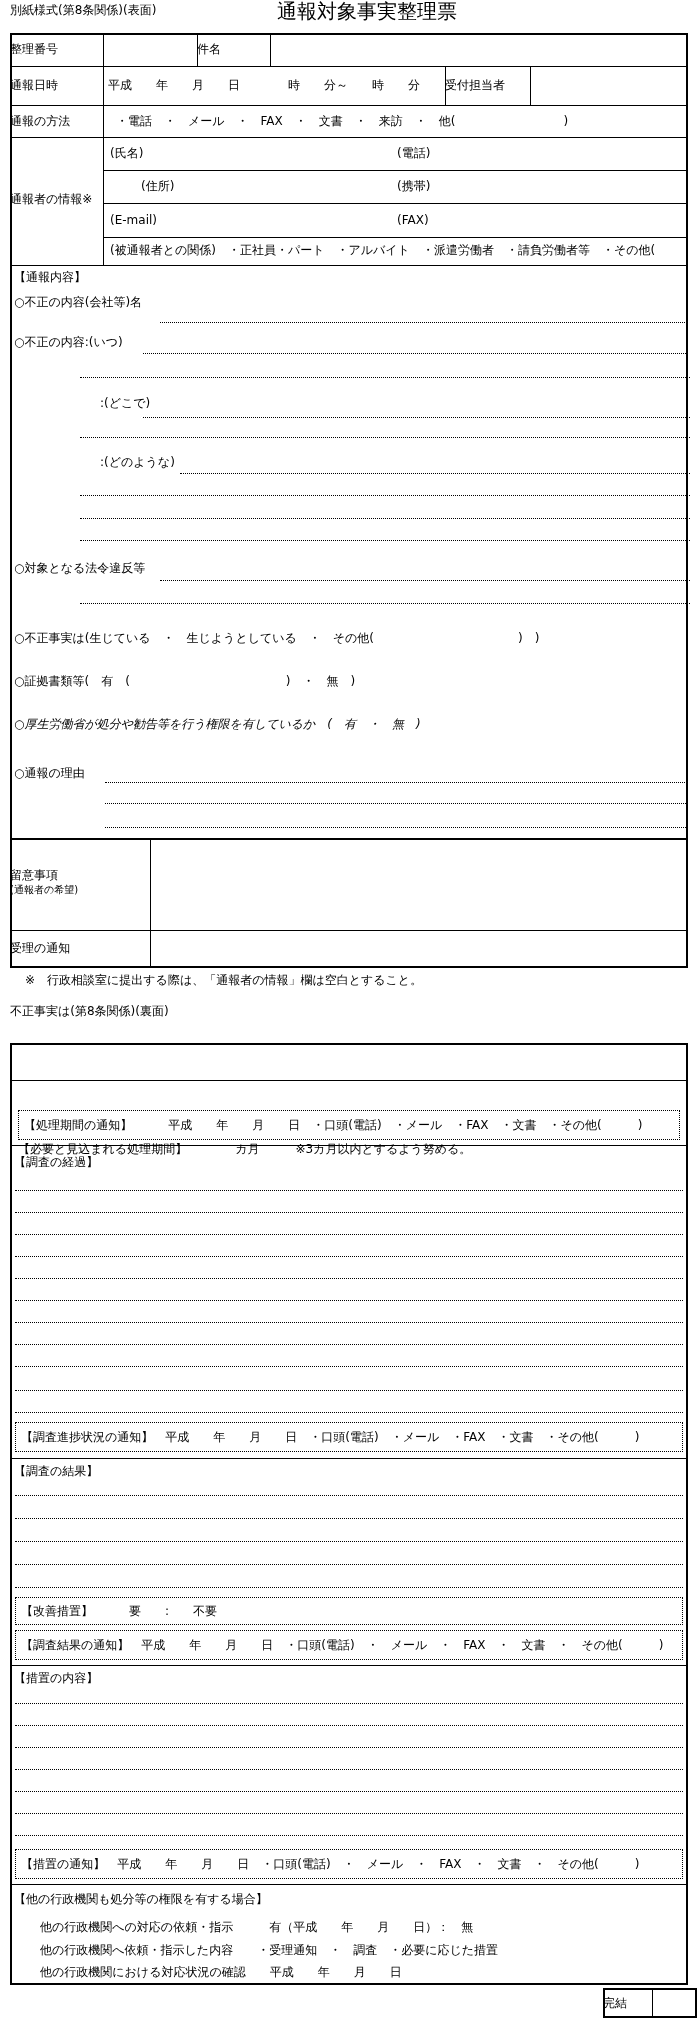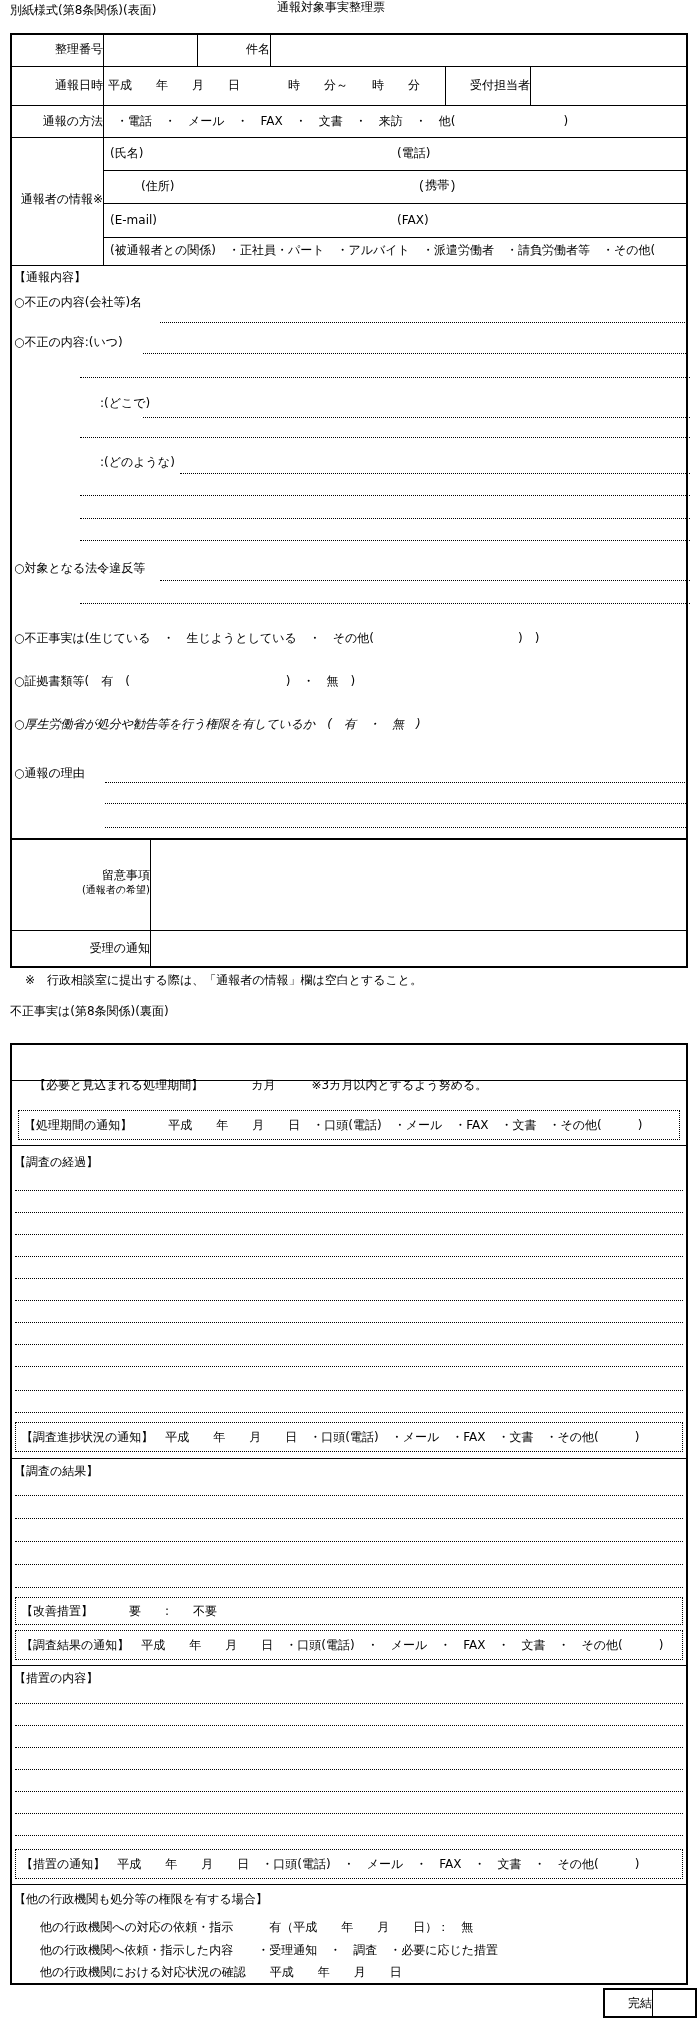--- a/index.html
+++ b/index.html
@@ -5,28 +5,28 @@
   html,body{margin:0;padding:0;background:#fff;}
   #page{
     position:relative;
     width:698px;height:2019px;
     background:#fff;color:#000;
     font-family:"DejaVu Sans","Liberation Sans",sans-serif;
     font-size:12px;line-height:1;
     overflow:hidden;
   }
   .t{position:absolute;white-space:pre;}
-  .ctr{text-align:right;}
+  .ctr{text-align:left;}
   .frame{position:absolute;border:2px solid #000;box-sizing:border-box;}
   .hs{position:absolute;height:1px;background:#000;}
   .hs2{position:absolute;height:2px;background:#000;}
   .vs{position:absolute;width:1px;background:#000;}
   .dl{position:absolute;border-top:1px dotted #000;height:0;}
   .dbox{position:absolute;border:1px dotted #000;box-sizing:border-box;display:flex;align-items:center;padding-left:5px;white-space:pre;}
-  .title{font-size:12px;}
+  .title{font-size:20px;}
   .small{font-size:10px;}
 </style>
 </head>
 <body>
 
 <div id="page">
 
   <div class="t" style="left:10px;top:4px;">別紙様式(第8条関係)(表面)</div>
   <div class="t title" style="left:277px;top:1px;">通報対象事実整理票</div>
 
@@ -56,21 +56,21 @@
   <div class="t" style="left:108px;top:79px;">平成　　年　　月　　日　　　　時　　分～　　時　　分</div>
   <div class="t ctr" style="left:445px;top:79px;width:85px;">受付担当者</div>
 
   <div class="t ctr" style="left:10px;top:115px;width:93px;">通報の方法</div>
   <div class="t" style="left:116px;top:115px;">・電話　・　メール　・　FAX　・　文書　・　来訪　・　他(　　　　　　　　　)</div>
 
   <div class="t ctr" style="left:10px;top:193px;width:93px;">通報者の情報※</div>
   <div class="t" style="left:110px;top:147px;">(氏名)</div>
   <div class="t" style="left:397px;top:147px;">(電話)</div>
   <div class="t" style="left:110px;top:180px;margin-left:31px;">(住所)</div>
-  <div class="t" style="left:418px;top:180px;font-family:Liberation Mono, monospace;">(携帯)</div>
+  <div class="t" style="left:397px;top:180px;">(携帯)</div>
   <div class="t" style="left:110px;top:214px;">(E-mail)</div>
   <div class="t" style="left:397px;top:214px;">(FAX)</div>
   <div class="t" style="left:110px;top:244px;">(被通報者との関係)　・正社員・パート　・アルバイト　・派遣労働者　・請負労働者等　・その他(　　　　)</div>
 
   <div class="t" style="left:14px;top:271px;">【通報内容】</div>
   <div class="t" style="left:14px;top:296px;">○不正の内容(会社等)名</div>
   <div class="dl" style="left:160px;top:322px;width:525px;"></div>
 
   <div class="t" style="left:14px;top:336px;">○不正の内容:(いつ)</div>
   <div class="dl" style="left:143px;top:353px;width:545px;"></div>
@@ -104,21 +104,21 @@
 
   <div class="t ctr" style="left:10px;top:942px;width:140px;">受理の通知</div>
 
   <div class="t" style="left:25px;top:974px;">※　行政相談室に提出する際は、「通報者の情報」欄は空白とすること。</div>
   <div class="t" style="left:10px;top:1005px;">不正事実は(第8条関係)(裏面)</div>
 
   <div class="frame" style="left:10px;top:1043px;width:678px;height:942px;"></div>
 
   <div class="hs" style="left:10px;top:1080px;width:678px;"></div>
 
-  <div class="t" style="left:18px;top:1079px;margin-left:16px;">【必要と見込まれる処理期間】　　　　カ月　　　※3カ月以内とするよう努める。</div>
+  <div class="t" style="left:18px;top:1143px;">【必要と見込まれる処理期間】　　　　カ月　　　※3カ月以内とするよう努める。</div>
   <div class="dbox" style="left:18px;top:1110px;width:662px;height:30px;">
     <span>【処理期間の通知】　　　平成　　年　　月　　日　・口頭(電話)　・メール　・FAX　・文書　・その他(　　　)</span>
   </div>
   <div class="hs" style="left:10px;top:1145px;width:678px;"></div>
 
   <div class="t" style="left:14px;top:1156px;">【調査の経過】</div>
   <div class="dl" style="left:15px;top:1190px;width:668px;"></div>
   <div class="dl" style="left:15px;top:1212px;width:668px;"></div>
   <div class="dl" style="left:15px;top:1234px;width:668px;"></div>
   <div class="dl" style="left:15px;top:1256px;width:668px;"></div>

